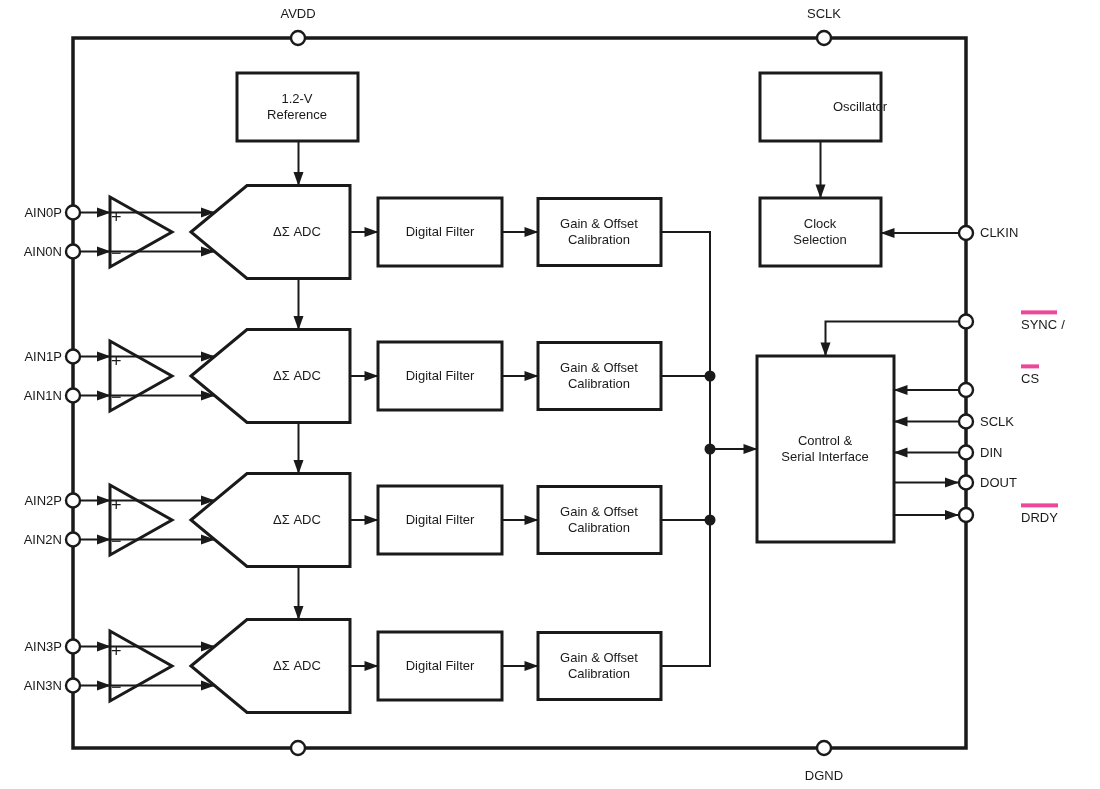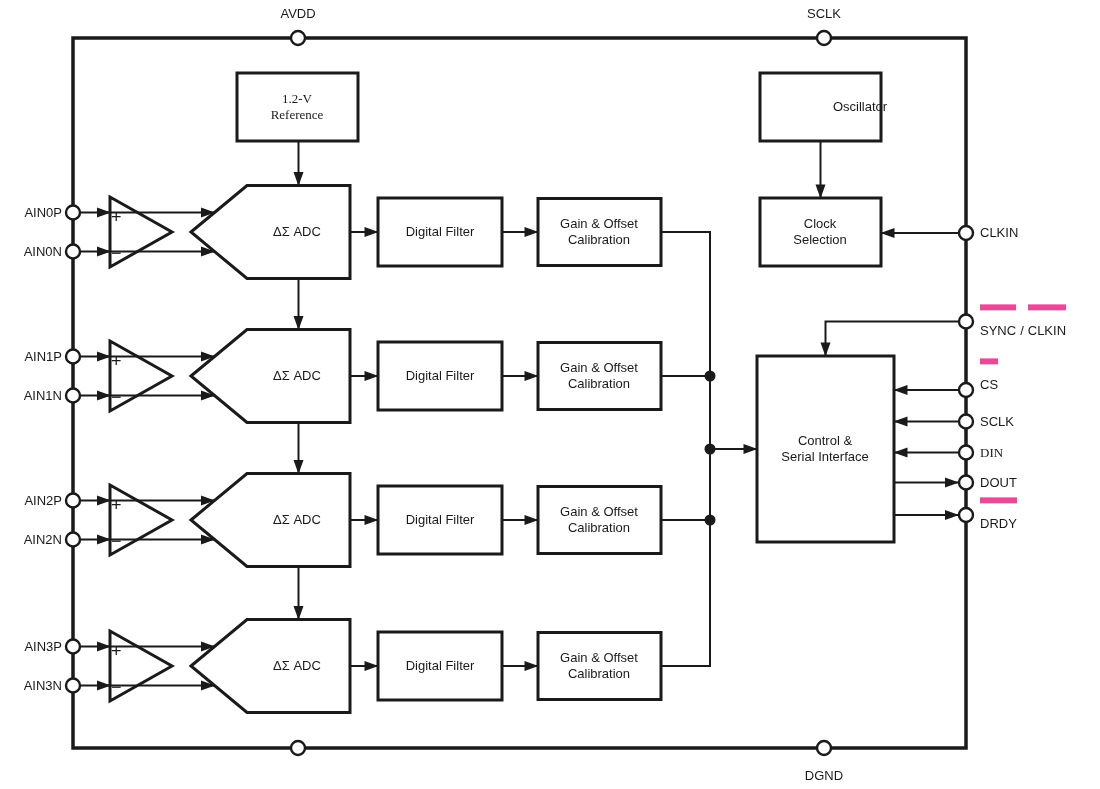--- a/index.html
+++ b/index.html
@@ -5,21 +5,21 @@
   html,body{margin:0;padding:0;background:#fff;}
   .canvas{
     position:relative;width:1100px;height:789px;background:#ffffff;
     font-family:"Liberation Sans", sans-serif;color:#1a1a1a;overflow:hidden;
   }
   .canvas svg{position:absolute;left:0;top:0;}
   .lbl{position:absolute;font-size:13px;line-height:1.25;}
   .c{transform:translate(-50%,-50%);text-align:center;white-space:pre-line;}
   .r{transform:translate(-100%,-50%);white-space:nowrap;}
   .l{transform:translateY(-50%);white-space:nowrap;}
-  .ov{display:inline-block;border-top:6px solid #ec4899;line-height:1.05;padding-top:14px;}
+  .ov{display:inline-block;border-top:4px solid #ec4899;line-height:1.05;padding-top:4px;margin-left:41px;}
   .sep{margin:0 4px;}
 </style>
 </head>
 <body>
 
 <div class="canvas">
 
   <svg width="1100" height="789" viewBox="0 0 1100 789">
     <defs>
       <marker id="ah" markerUnits="userSpaceOnUse" markerWidth="15" markerHeight="11" refX="14" refY="5.5" orient="auto">
@@ -135,21 +135,21 @@
     <circle cx="966" cy="452.5" r="7" fill="#fff" stroke="#1a1a1a" stroke-width="2.4"></circle>
     <circle cx="966" cy="482.5" r="7" fill="#fff" stroke="#1a1a1a" stroke-width="2.4"></circle>
     <circle cx="966" cy="515" r="7" fill="#fff" stroke="#1a1a1a" stroke-width="2.4"></circle>
   </svg>
 
   <div class="lbl c" style="left:298px;top:14px;">AVDD</div>
   <div class="lbl c" style="left:824px;top:14px;">SCLK</div>
   <div class="lbl c" style="left:298px;top:776px;margin-top:36px;">AGND</div>
   <div class="lbl c" style="left:824px;top:776px;">DGND</div>
 
-  <div class="lbl c" style="left:297px;top:107px;font-family:Liberation Serif, serif;">1.2-V
+  <div class="lbl c" style="left:297px;top:107px;">1.2-V
 Reference</div>
   <div class="lbl c" style="left:820px;top:107px;margin-left:40px;">Oscillator</div>
   <div class="lbl c" style="left:820px;top:232px;">Clock
 Selection</div>
   <div class="lbl c" style="left:825px;top:449px;">Control &amp;
 Serial Interface</div>
 
   <div class="lbl c" style="left:297px;top:232px;">ΔΣ ADC</div>
   <div class="lbl c" style="left:297px;top:376px;">ΔΣ ADC</div>
   <div class="lbl c" style="left:297px;top:520px;">ΔΣ ADC</div>
@@ -179,19 +179,19 @@
   <div class="lbl r" style="left:62px;top:685.5px;">AIN3N</div>
 
   <div class="lbl l" style="left:980px;top:233px;">CLKIN</div>
   <div class="lbl l" style="left:980px;top:321.5px;">
     <span class="ov">SYNC</span><span class="sep">/</span><span class="ov">CLKIN</span>
   </div>
   <div class="lbl l" style="left:980px;top:376px;">
     <span class="ov">CS</span>
   </div>
   <div class="lbl l" style="left:980px;top:421.5px;">SCLK</div>
-  <div class="lbl l" style="left:980px;top:452.5px;font-family:Liberation Serif, serif;">DIN</div>
+  <div class="lbl l" style="left:980px;top:452.5px;">DIN</div>
   <div class="lbl l" style="left:980px;top:482.5px;">DOUT</div>
   <div class="lbl l" style="left:980px;top:515px;text-align:center;">
     <span class="ov">DRDY</span>
   </div>
 
 </div>
 
 </body></html>

